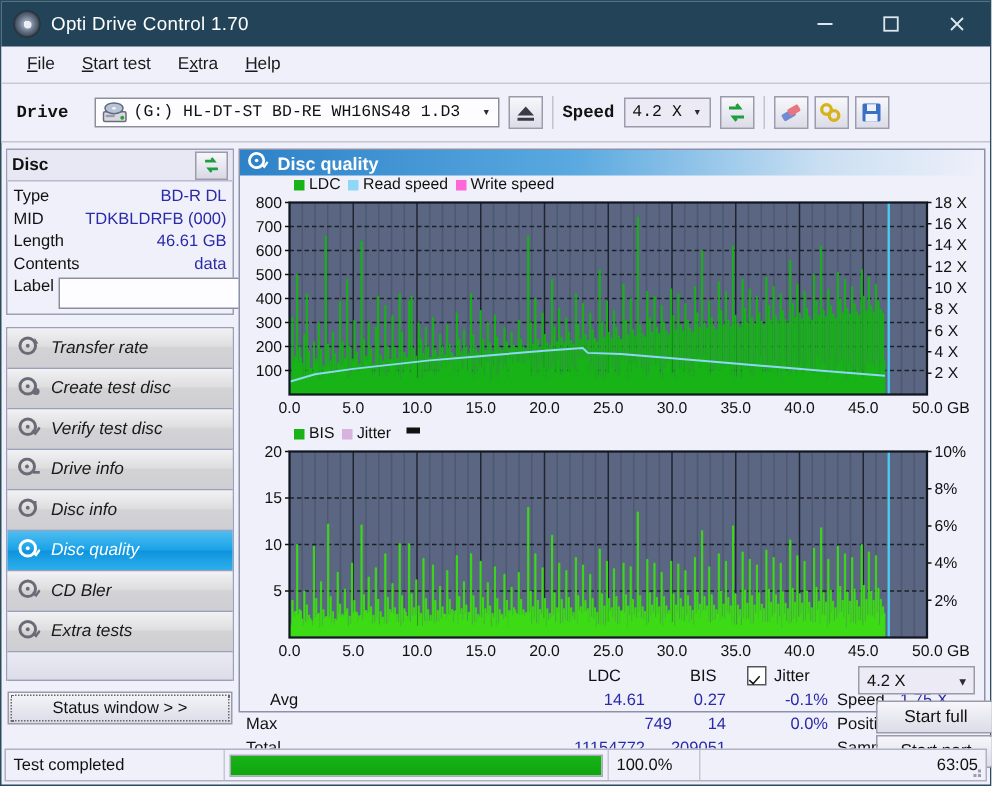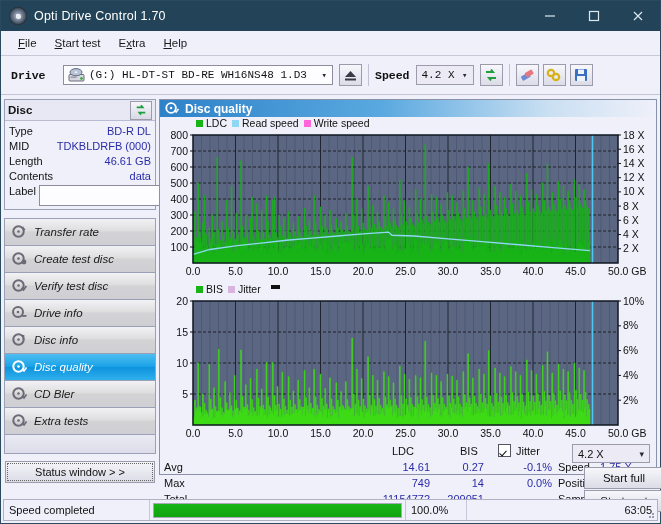--- a/index.html
+++ b/index.html
@@ -569,26 +569,26 @@
               <text x="373" y="142" text-anchor="middle" font-size="10.5" font-family="&quot;Liberation Sans&quot;,sans-serif" fill="#111">40.0</text>
               <text x="415.5" y="142" text-anchor="middle" font-size="10.5" font-family="&quot;Liberation Sans&quot;,sans-serif" fill="#111">45.0</text>
               <text x="448" y="142" text-anchor="start" font-size="10.5" font-family="&quot;Liberation Sans&quot;,sans-serif" fill="#111">50.0 GB</text>
             </svg>
         </div>
 
         <div class="stats">
           <div class="cell k" style="left:232px;top:2px;">LDC</div>
           <div class="cell k" style="left:300px;top:2px;">BIS</div>
 
-          <div class="cell k" style="left:4px;top:18px;">Avg</div>
+          <div class="cell k" style="left:20px;top:18px;">Avg</div>
           <div class="cell k" style="left:4px;top:34px;">Max</div>
           <div class="cell k" style="left:4px;top:50px;">Total</div>
 
           <div class="cell v" style="left:190px;top:18px;width:80px;text-align:right;">14.61</div>
-          <div class="cell v" style="left:190px;top:34px;width:80px;text-align:right;">749</div>
+          <div class="cell v" style="left:208px;top:34px;width:80px;text-align:right;">749</div>
           <div class="cell v" style="left:170px;top:50px;width:100px;text-align:right;">11154772</div>
 
           <div class="cell v" style="left:272px;top:18px;width:52px;text-align:right;">0.27</div>
           <div class="cell v" style="left:272px;top:34px;width:52px;text-align:right;">14</div>
           <div class="cell v" style="left:272px;top:50px;width:52px;text-align:right;">209051</div>
 
           <div class="cell" style="left:338px;top:1px;"><i class="chk"></i></div>
           <div class="cell k" style="left:356px;top:2px;">Jitter</div>
           <div class="cell v" style="left:330px;top:18px;width:62px;text-align:right;">-0.1%</div>
           <div class="cell v" style="left:330px;top:34px;width:62px;text-align:right;">0.0%</div>
@@ -607,21 +607,21 @@
           </div>
           <div class="cell btn" style="left:412px;top:24px;width:78px;height:20px;">Start full</div>
           <div class="cell btn" style="left:412px;top:47px;width:78px;height:20px;">Start part</div>
         </div>
 
       </div>
     </div>
   </div>
 
   <div class="statusbar">
-    <div class="sb-cell" style="width:145px;">Speed completed</div>
+    <div class="sb-cell" style="width:145px;">Test completed</div>
     <div class="sb-sep"></div>
     <div class="progress">
       <div class="fill" id="pfill" style="width: 100%;"></div>
     </div>
     <div class="sb-sep"></div>
     <div class="sb-cell" style="width:60px;">100.0%</div>
     <div class="sb-sep"></div>
     <div class="sb-cell" style="width:190px;justify-content:flex-end;">63:05</div>
     <svg class="grip" viewBox="0 0 10 10">
       <g fill="#9b9bab">

